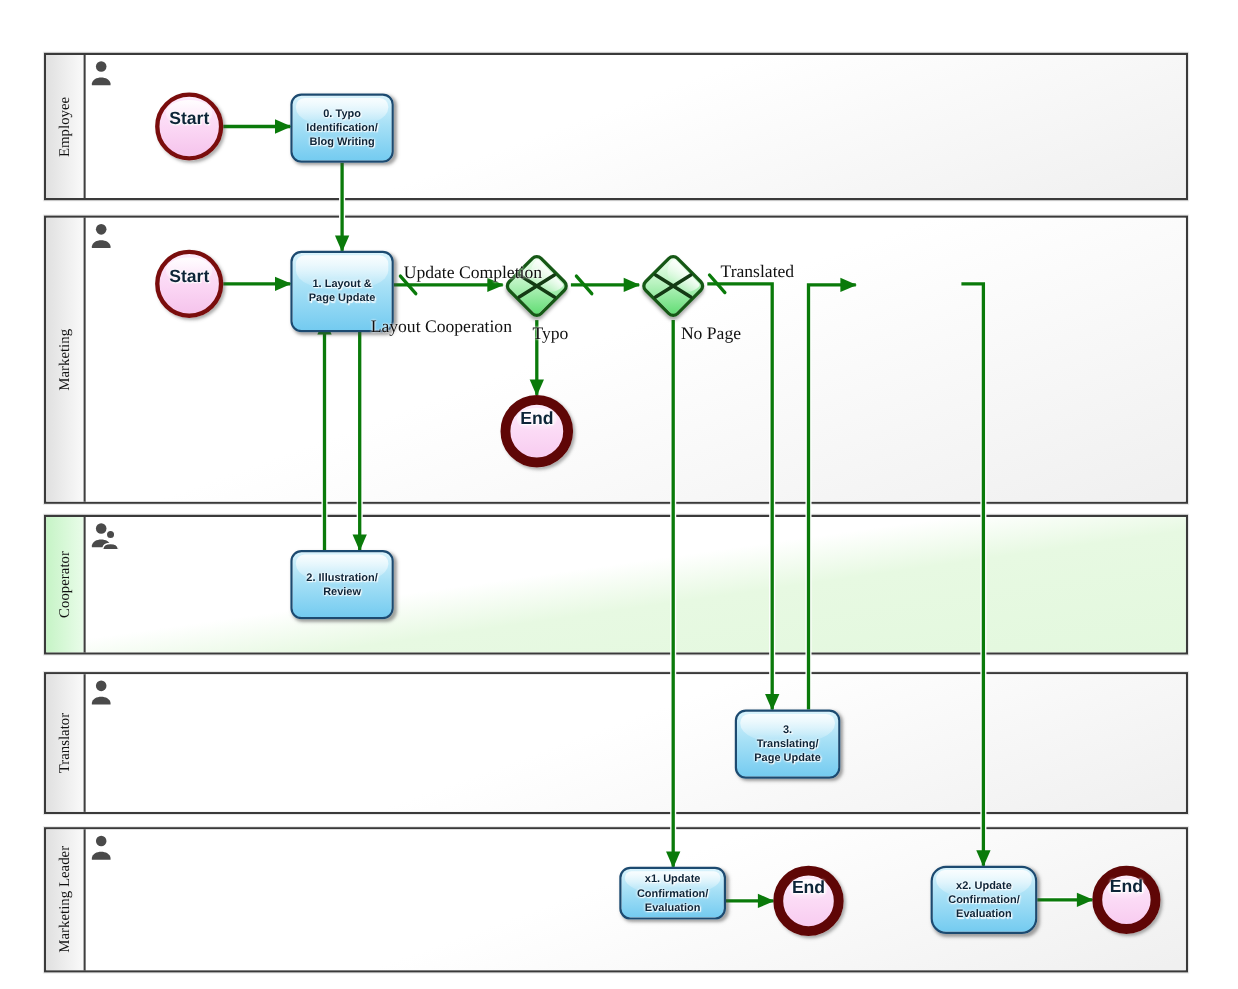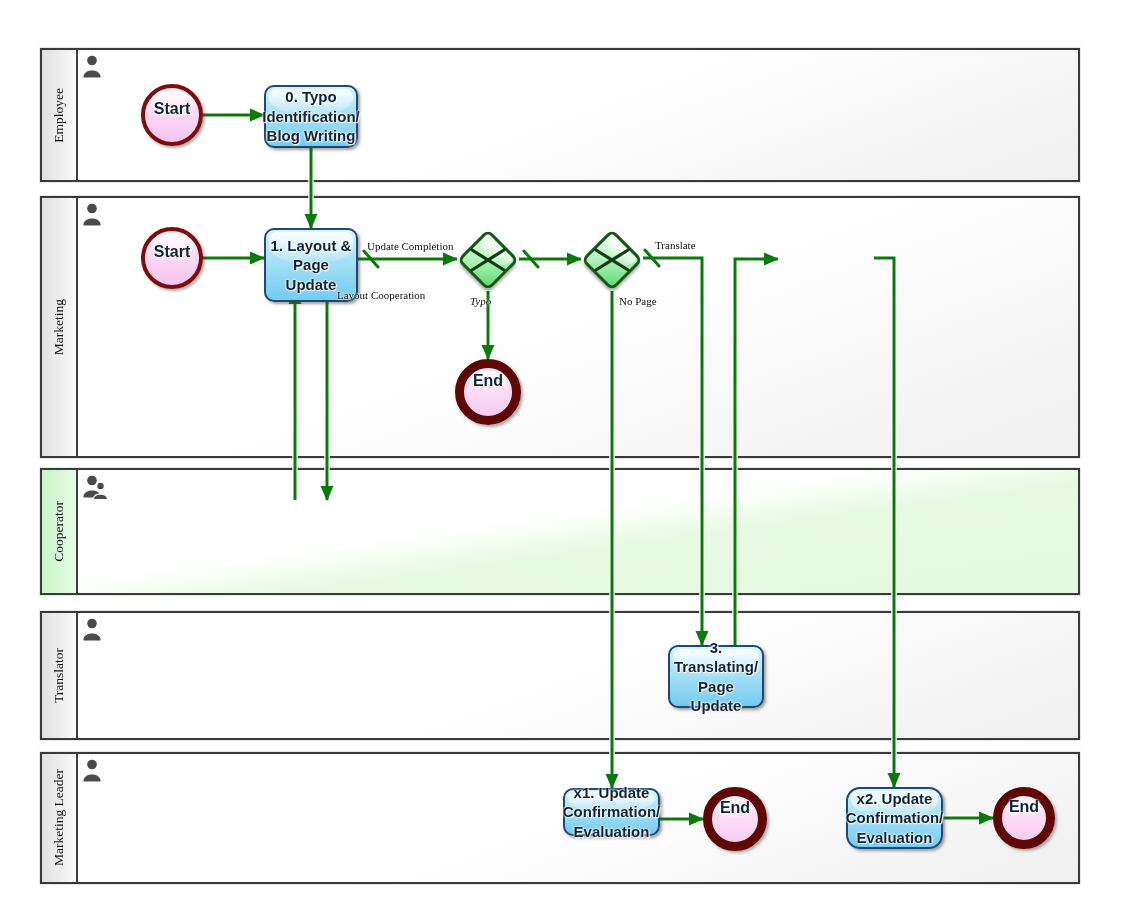--- a/index.html
+++ b/index.html
@@ -10,25 +10,25 @@
   .lane-label-col{width:34px;flex:0 0 34px;border-right:2px solid #3f3f3f;background:linear-gradient(90deg,#e0e0e0,#fafafa);display:flex;align-items:center;justify-content:center;}
   .lane.green .lane-label-col{background:linear-gradient(90deg,#c6f4c6,#e9fce9);}
   .lane-label{writing-mode:vertical-rl;transform:rotate(180deg);font-family:"Liberation Serif",serif;font-size:13.5px;color:#111;white-space:nowrap;}
   .lane-body{flex:1;background:linear-gradient(160deg,#ffffff 45%,#f0f0f0 98%);}
   .lane.green .lane-body{background:linear-gradient(172deg,#ffffff 42%,#e7f9e2 58%,#e3f8de 100%);}
   .lane-icon{position:absolute;left:40px;top:4px;width:24px;height:26px;}
   .lane-icon svg{display:block;}
 
   
   #edges{position:absolute;left:0;top:0;z-index:2;}
-  .edge-label{position:absolute;z-index:4;font-family:"Liberation Serif",serif;font-size:11px;color:#101010;white-space:nowrap;text-shadow:0 0 2px #fff,0 0 2px #fff;}
+  .edge-label{position:absolute;z-index:4;font-family:"Liberation Serif",serif;font-size:16px;color:#101010;white-space:nowrap;text-shadow:0 0 2px #fff,0 0 2px #fff;}
 
   
   .node{position:absolute;z-index:3;box-sizing:border-box;display:flex;align-items:center;justify-content:center;text-align:center;}
-  .node .lbl{white-space:pre-line;font-weight:bold;font-size:15px;line-height:1.3;color:#0d2438;
+  .node .lbl{white-space:pre-line;font-weight:bold;font-size:10px;line-height:1.3;color:#0d2438;
     text-shadow:0 0 2px #fff,0 0 3px #fff,1px 1px 1px #fff;}
   .node.task{border:2px solid #1c4a70;border-radius:10px;background:linear-gradient(180deg,#d9f3fc 0%,#a6e0f6 45%,#74cbf0 100%);box-shadow:2px 2px 3px rgba(70,70,70,.5);}
   .node.task::before{content:"";position:absolute;left:3px;right:3px;top:2px;height:46%;border-radius:8px 8px 40px 40px/8px 8px 18px 18px;background:linear-gradient(180deg,rgba(255,255,255,.85),rgba(255,255,255,.05));pointer-events:none;}
   .node.task .lbl{position:relative;padding:0 3px;}
 
   .node.start{border-radius:50%;border:4px solid #7a0d0d;background:linear-gradient(180deg,#fdeafb 0%,#fbd6f4 55%,#f5c4ec 100%);box-shadow:2px 2px 3px rgba(70,70,70,.45);padding-bottom:12px;}
   .node.end{border-radius:50%;border:9px solid #5f0606;background:linear-gradient(180deg,#fdeafb 0%,#fbd9f5 55%,#f8ccf0 100%);box-shadow:2px 2px 3px rgba(70,70,70,.45);padding-bottom:22px;}
   .node.start::before,.node.end::before{content:"";position:absolute;left:12%;right:12%;top:6%;height:42%;border-radius:50% 50% 45% 45%;background:linear-gradient(180deg,rgba(255,255,255,.9),rgba(255,255,255,.05));pointer-events:none;}
   .node.start .lbl,.node.end .lbl{position:relative;font-size:16px;}
 
@@ -135,22 +135,22 @@
       <polyline points="295,500 295,290" fill="none" stroke="#ffffff" stroke-width="5.5"></polyline>
       <polyline points="295,500 295,290" fill="none" stroke="#0a7a0a" stroke-width="3" marker-end="url(#arr)"></polyline>
       <polyline points="327,290 327,500" fill="none" stroke="#ffffff" stroke-width="5.5"></polyline>
       <polyline points="327,290 327,500" fill="none" stroke="#0a7a0a" stroke-width="3" marker-end="url(#arr)"></polyline>
       <polyline points="660,819 703,819" fill="none" stroke="#ffffff" stroke-width="5.5"></polyline>
       <polyline points="660,819 703,819" fill="none" stroke="#0a7a0a" stroke-width="3" marker-end="url(#arr)"></polyline>
       <polyline points="943,818 993,818" fill="none" stroke="#ffffff" stroke-width="5.5"></polyline>
       <polyline points="943,818 993,818" fill="none" stroke="#0a7a0a" stroke-width="3" marker-end="url(#arr)"></polyline>
     </svg>
     <div class="edge-label" style="left: 367px; top: 240px;">Update Completion</div>
-    <div class="edge-label" style="left: 470px; top: 295px; font-style: italic;">Typo</div>
-    <div class="edge-label" style="left: 655px; top: 239px;">Translate</div>
+    <div class="edge-label" style="left: 484px; top: 295px;">Typo</div>
+    <div class="edge-label" style="left: 655px; top: 239px;">Translated</div>
     <div class="edge-label" style="left: 619px; top: 295px;">No Page</div>
     <div class="edge-label" style="left: 337px; top: 289px;">Layout Cooperation</div>
     <div class="node start" style="left: 141px; top: 84px; width: 62px; height: 62px;">
       <span class="lbl">Start</span>
     </div>
     <div class="node task" style="left: 264px; top: 85px; width: 94px; height: 63px;">
       <span class="lbl">0. Typo
 Identification/
 Blog Writing</span>
     </div>
@@ -171,20 +171,24 @@
     <div class="node gateway" style="left: 581px; top: 229px; width: 62px; height: 62px;">
       <span class="gw-square"></span>
       <svg class="gw-x" width="62" height="62">
         <line x1="15" y1="21" x2="47" y2="41" stroke="#143a14" stroke-width="3.2" stroke-linecap="round"></line>
         <line x1="15" y1="41" x2="47" y2="21" stroke="#143a14" stroke-width="3.2" stroke-linecap="round"></line>
       </svg>
     </div>
     <div class="node end" style="left: 455px; top: 359px; width: 66px; height: 66px;">
       <span class="lbl">End</span>
     </div>
+    <div class="node task" style="left: 264px; top: 500px; width: 94px; height: 63px;">
+      <span class="lbl">2. Illustration/
+Review</span>
+    </div>
     <div class="node task" style="left: 668px; top: 645px; width: 96px; height: 63px;">
       <span class="lbl">3.
 Translating/
 Page Update</span>
     </div>
     <div class="node task" style="left: 563px; top: 788px; width: 97px; height: 48px;">
       <span class="lbl">x1. Update
 Confirmation/
 Evaluation</span>
     </div>

